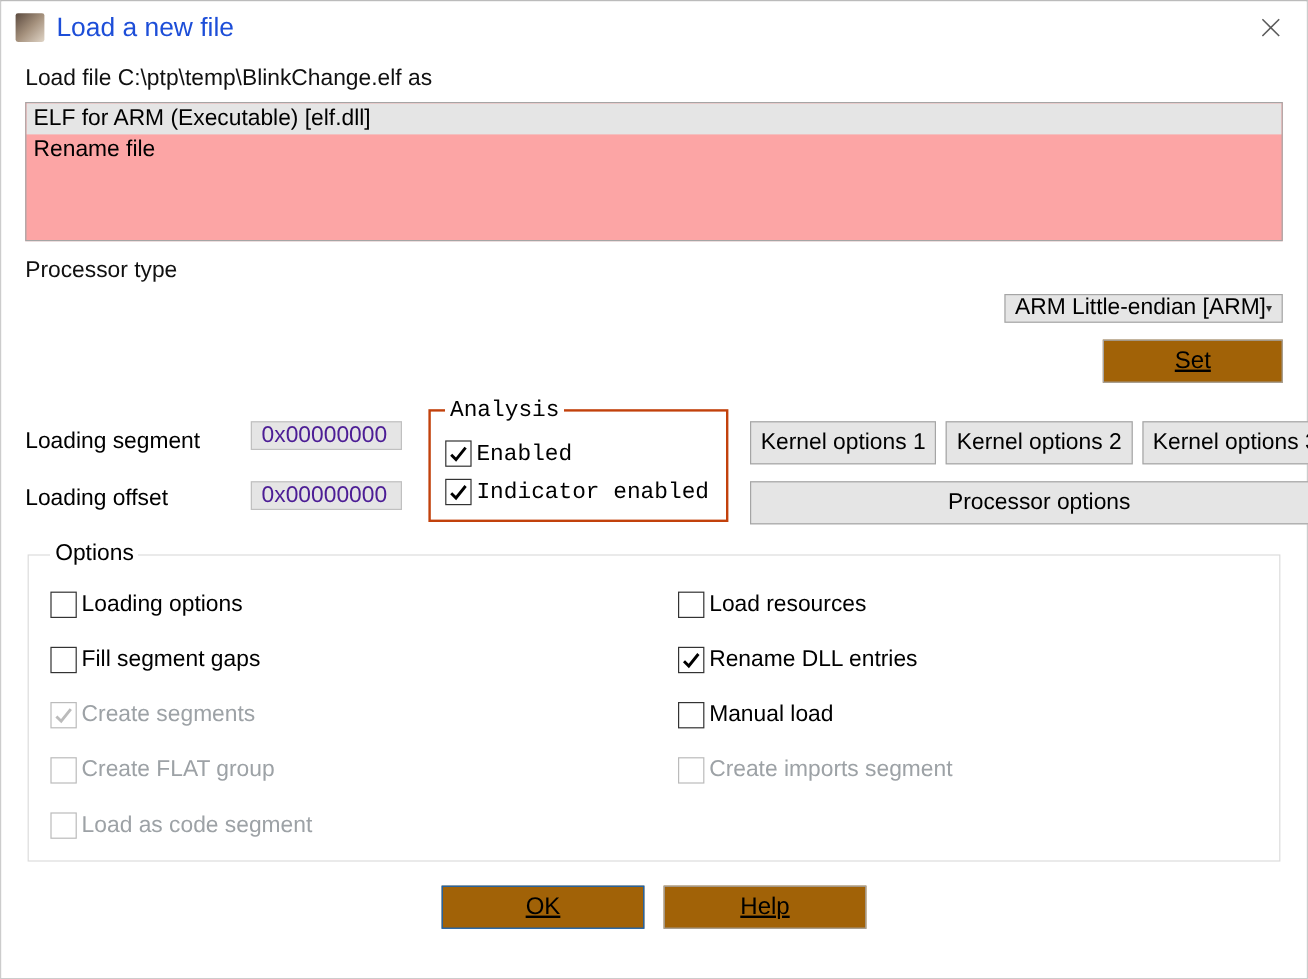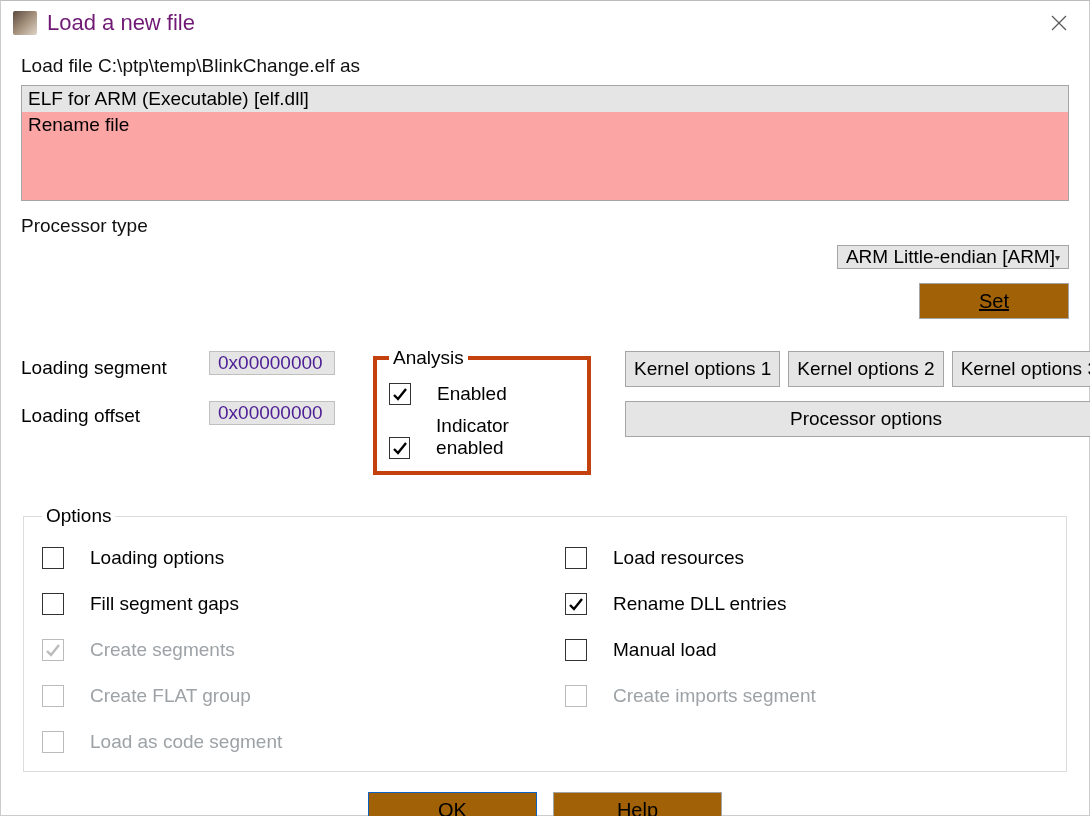--- a/index.html
+++ b/index.html
@@ -1,18 +1,18 @@
 <!DOCTYPE html>
 <html><head>
 <meta charset="utf-8">
 <style>
   * { box-sizing: border-box; }
   html, body { margin: 0; padding: 0; font-family: "Segoe UI", Arial, sans-serif; font-size: 16px; color: #000; background: #fff; }
   .window { width: 1090px; height: 816px; border: 1px solid #ccc; border-top: 1px solid #bbb; display: flex; flex-direction: column; }
-  .titlebar { height: 44px; display: flex; align-items: center; padding: 0 8px 0 12px; color: #701a75; font-size: 22px; }
+  .titlebar { height: 44px; display: flex; align-items: center; padding: 0 8px 0 12px; color: #1d4ed8; font-size: 22px; }
   .titlebar .icon { width: 24px; height: 24px; margin-right: 10px; border-radius: 2px; background: linear-gradient(135deg,#5b4a3f,#a4907c,#e0d5c7); display: inline-block; }
   .titlebar .spacer { flex: 1; }
   .titlebar .close { width: 44px; height: 44px; display: flex; align-items: center; justify-content: center; color: #5a5a5a; }
   .titlebar .close svg { width: 18px; height: 18px; stroke: #5a5a5a; stroke-width: 1.3; }
 
   .content { padding: 10px 20px 16px 20px; display: flex; flex-direction: column; gap: 8px; flex: 1; font-size: 19px; }
 
   .label { color: #111; }
 
   .listbox { border: 1px solid #a5a5a5; height: 116px; background: #fca5a5; overflow: hidden; }
@@ -23,24 +23,24 @@
   .combo { flex: 1; border: 1px solid #a5a5a5; background: #e5e5e5; height: 36px; display: flex; align-items: center; padding: 0 8px; font-size: 19px; position: relative; }
   .combo .caret { margin-left: auto; font-size: 10px; color: #333; }
   .btn { border: 1px solid #a5a5a5; background: #a16207; height: 36px; display: flex; align-items: center; justify-content: center; font-size: 20px; cursor: default; text-decoration: underline; }
   .btn.wide { width: 150px; }
 
   .midgrid { display: grid; grid-template-columns: 170px 130px 250px 1fr; column-gap: 18px; align-items: start; margin-top: 4px; }
   .loading-labels { display: flex; flex-direction: column; gap: 26px; padding-top: 26px; }
   .loading-inputs { display: flex; flex-direction: column; gap: 26px; padding-top: 20px; }
   .textinput { border: 1px solid #c0c0c0; background: #e5e5e5; height: 24px; width: 126px; padding: 0 8px; color: #4c1d95; font-size: 19px; }
 
-  fieldset.analysis { border: 4px solid #c2410c; padding: 4px 12px 12px 12px; margin: 16px; }
+  fieldset.analysis { border: 2px solid #c2410c; padding: 4px 12px 12px 12px; margin: 0; font-family: Liberation Mono, monospace; }
   fieldset.analysis legend { font-size: 19px; padding: 0 4px; }
 
-  .chk-row { display: flex; align-items: flex-end; gap: 26px; margin-top: 10px; font-size: 19px; }
+  .chk-row { display: flex; align-items: center; gap: 4px; margin-top: 10px; font-size: 19px; }
   .chk { width: 22px; height: 22px; border: 1.5px solid #333; display: inline-flex; align-items: center; justify-content: center; background: #fff; }
   .chk svg { width: 16px; height: 16px; stroke: #000; stroke-width: 2.4; fill: none; }
   .chk.disabled { border-color: #bbb; }
   .chk.disabled svg { stroke: #bbb; }
   .chk-row.disabled { color: #9da2a6; }
 
   .rightbtns { display: flex; flex-direction: column; gap: 14px; padding-top: 20px; }
   .krow { display: flex; gap: 8px; }
   .kbtn { flex: 1; border: 1px solid #a5a5a5; background: #e5e5e5; height: 36px; display: flex; align-items: center; justify-content: center; font-size: 19px; white-space: nowrap; padding: 0 8px; }
   .procopts { border: 1px solid #a5a5a5; background: #e5e5e5; height: 36px; display: flex; align-items: center; justify-content: center; font-size: 19px; }

